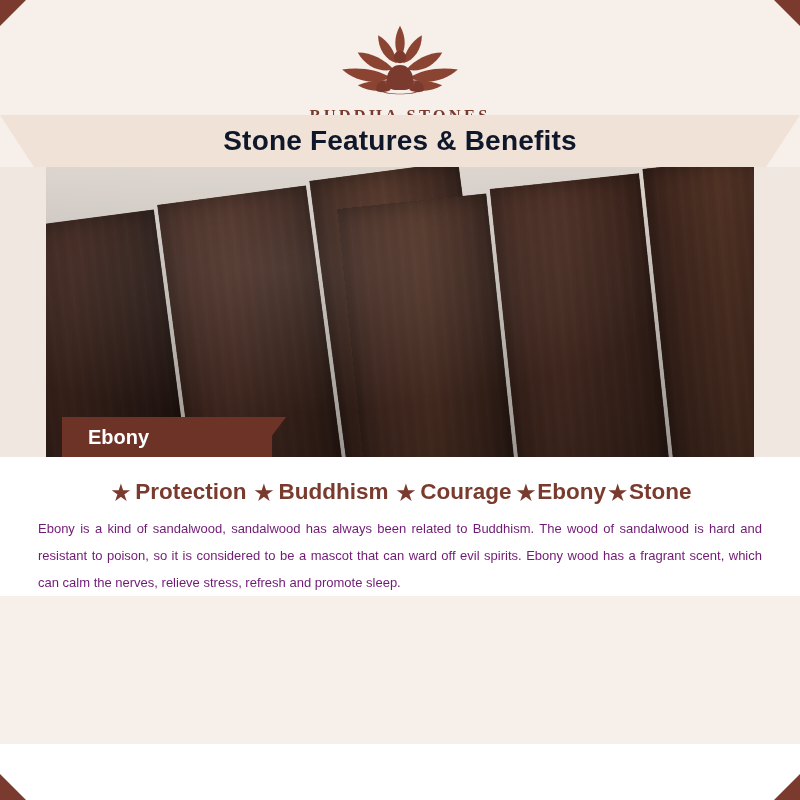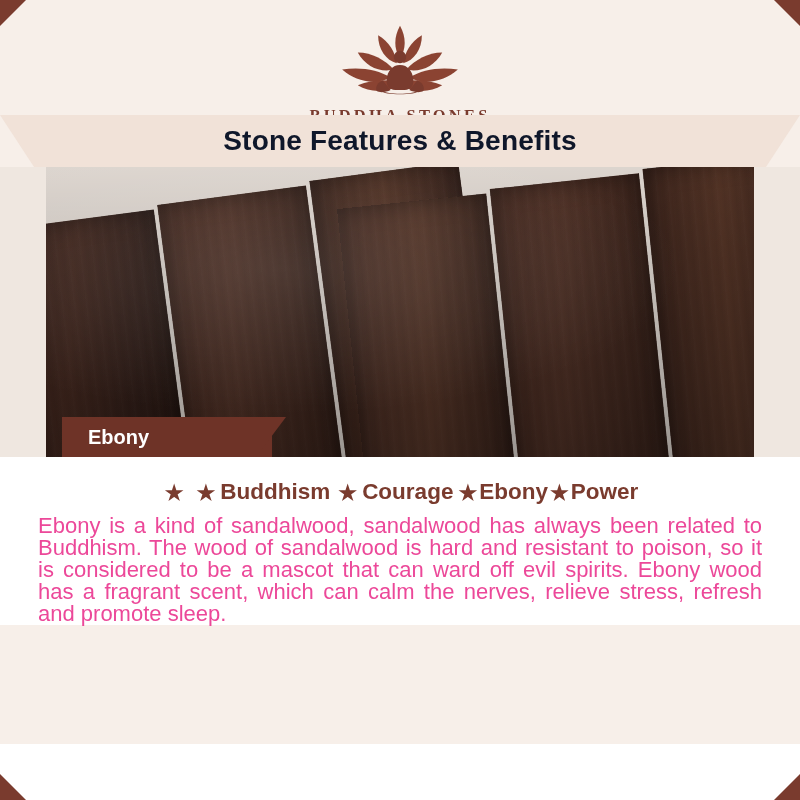--- a/index.html
+++ b/index.html
@@ -235,23 +235,23 @@
   .benefit .star {
     color: #7a3b2e;
     font-size: 21px;
     margin-right: 5px;
     line-height: 1;
   }
   .benefit.tight { margin: 0 1px; }
   .benefit.tight .star { margin-right: 2px; }
 
   .body-text {
-    color: #ec4899;
-    font-size: 22px;
-    line-height: 22px;
+    color: #701a75;
+    font-size: 13px;
+    line-height: 27px;
     text-align: justify;
     text-justify: inter-word;
     padding: 0 4px;
     hyphens: manual;
   }
 
   
   .bottom-fill {
     position: absolute;
     left: 0; right: 0; bottom: 0;
@@ -338,36 +338,37 @@
     <div class="plate">
       <span class="label-text">Ebony</span>
     </div>
     <div class="plate-slant"></div>
   </div>
 
   <div class="content">
     <div class="benefits">
       <span class="benefit">
         <span class="star">★</span>
+        <span>Protection</span>
       </span>
       <span class="benefit">
         <span class="star">★</span>
         <span>Buddhism</span>
       </span>
       <span class="benefit">
         <span class="star">★</span>
         <span>Courage</span>
       </span>
       <span class="benefit tight">
         <span class="star">★</span>
         <span>Ebony</span>
       </span>
       <span class="benefit tight">
         <span class="star">★</span>
-        <span>Power</span>
+        <span>Stone</span>
       </span>
     </div>
     <div class="body-text">Ebony is a kind of sandalwood, sandalwood has always been related to Buddhism. The wood of sandalwood is hard and resistant to poison, so it is considered to be a mascot that can ward off evil spirits. Ebony wood has a fragrant scent, which can calm the nerves, relieve stress, refresh and promote sleep.</div>
   </div>
 
   <div class="bottom-fill"></div>
 
   <div class="corner corner-tl"></div>
   <div class="corner corner-tr"></div>
   <div class="corner corner-br"></div>

